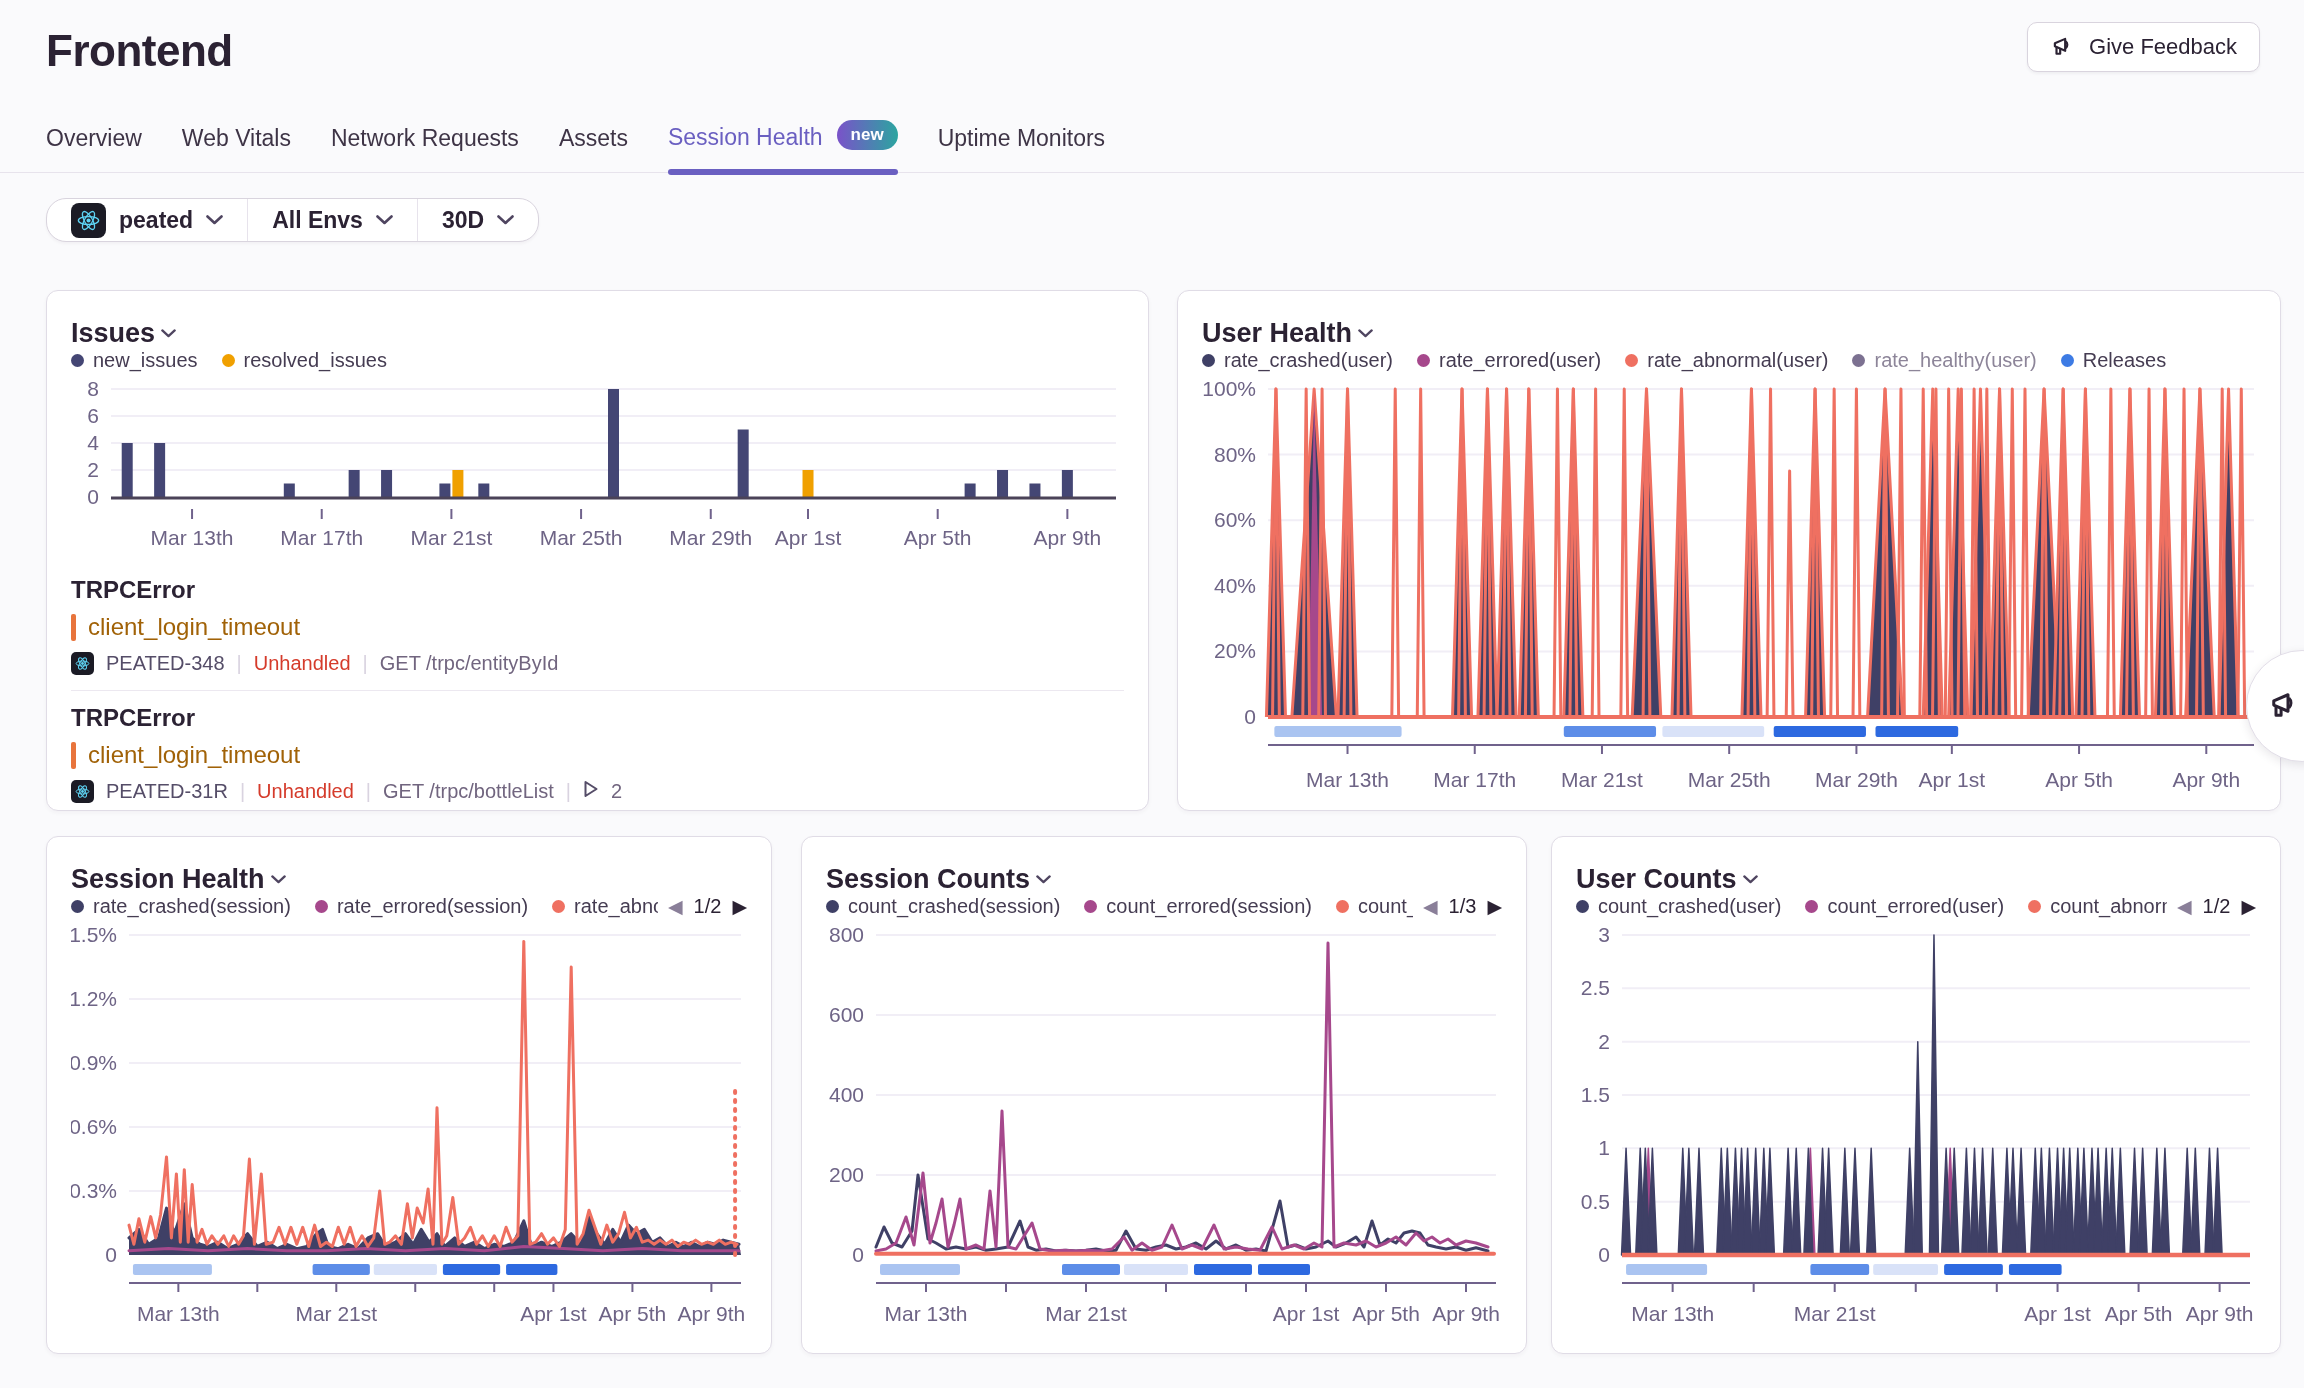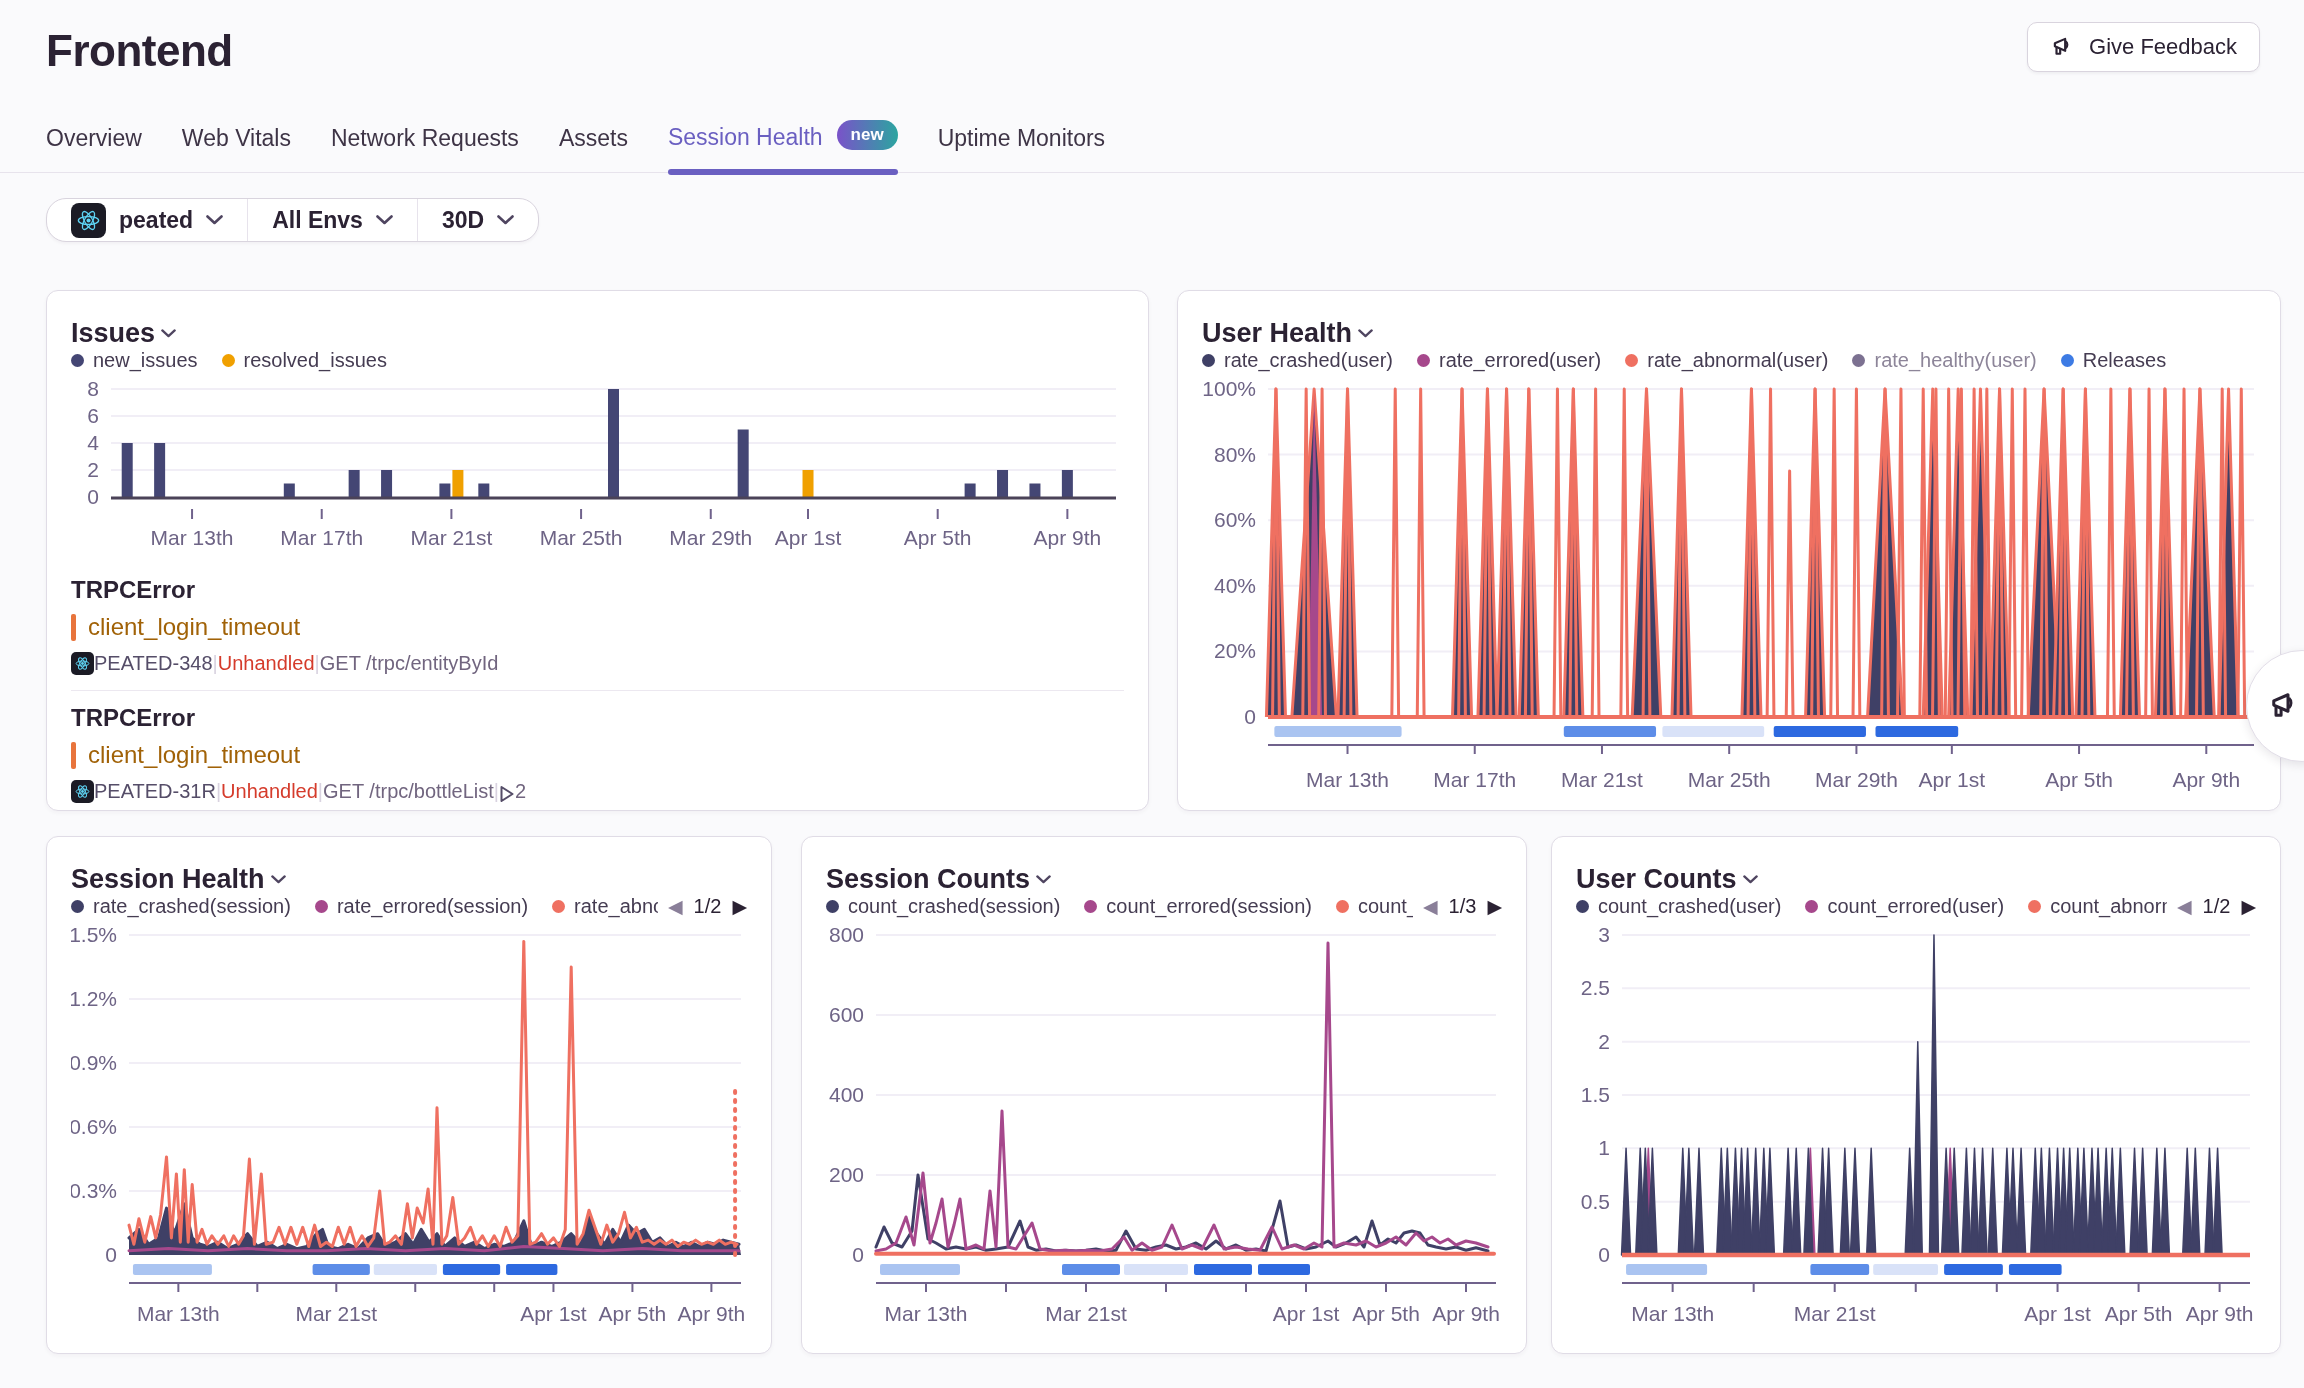--- a/index.html
+++ b/index.html
@@ -39,21 +39,21 @@
   .pg-arrow.prev{color:#8a7f99}
   .pg-arrow.next{color:#2b2233}
   .chart{display:block;margin-top:8px}
   .chart text{font-family:"Liberation Sans",sans-serif}
   .issues-list{margin-top:12px}
   .issue-item{padding:13px 0 15px}
   .issue-item + .issue-item{border-top:1px solid #ece8f0}
   .issue-type{font-size:24px;font-weight:bold;color:#2b2233}
   .issue-msg{display:flex;align-items:center;gap:12px;margin-top:9px;font-size:24px;color:#a16207}
   .msg-bar{width:5px;height:27px;border-radius:2px;background:#e8743c;flex:none}
-  .issue-meta{display:flex;align-items:flex-end;gap:0;margin-top:11px;font-size:20px;color:#71657f}
+  .issue-meta{display:flex;align-items:flex-start;gap:12px;margin-top:11px;font-size:20px;color:#71657f}
   .react-mini{width:23px;height:23px;background:#1b1b25;border-radius:5px;display:flex;align-items:center;justify-content:center;flex:none}
   .short-id{color:#554d68}
   .meta-sep{color:#d9d3e0}
   .unhandled{color:#d53b2b}
   .float-feedback{position:absolute;top:650px;right:-54px;width:112px;height:112px;border-radius:50%;
     background:#fff;border:1px solid #e2dee8;box-shadow:0 3px 10px rgba(43,34,51,.10);z-index:5;
     display:flex;align-items:center;padding-left:20px;cursor:pointer}
 </style>
 </head>
 <body>

